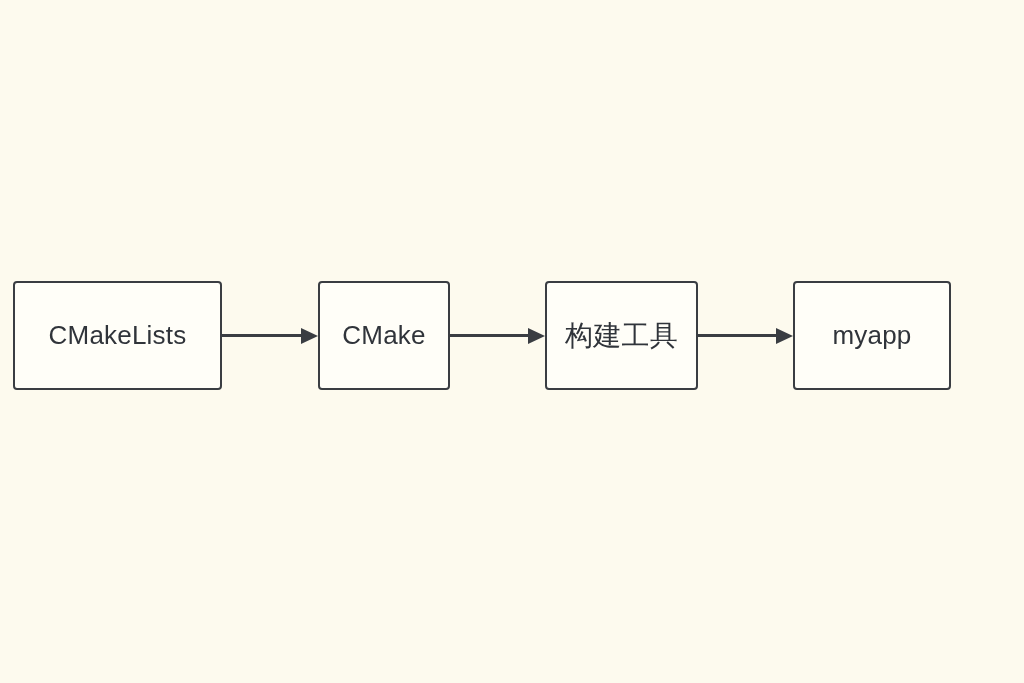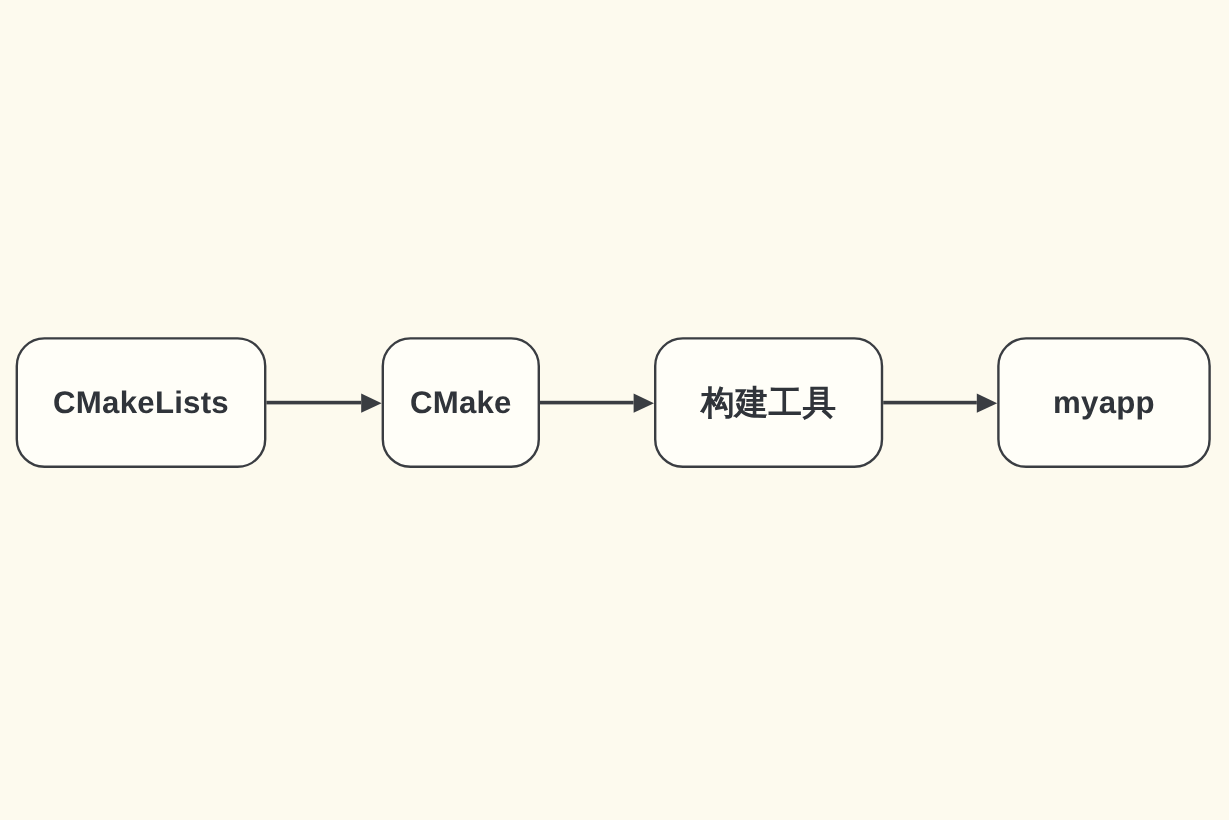--- a/index.html
+++ b/index.html
@@ -23,30 +23,29 @@
     left: 13px;
     top: 281px;
     height: 109px;
     display: flex;
     align-items: center;
   }
   .node {
     box-sizing: border-box;
     height: 109px;
     border: 2.5px solid #3a3d42;
-    border-radius: 24px;
+    border-radius: 4px;
     background: #fffef8;
     display: flex;
     align-items: center;
     justify-content: center;
     color: #30343a;
     font-size: 26px;
     letter-spacing: 0.2px;
     white-space: nowrap;
-    font-weight: bold;
   }
   .node.cjk {
     font-size: 28px;
   }
   .connector {
     display: flex;
     align-items: center;
     height: 109px;
   }
   .connector .line {
@@ -56,22 +55,22 @@
   }
   .connector .arrowhead {
     width: 0;
     height: 0;
     border-top: 8px solid transparent;
     border-bottom: 8px solid transparent;
     border-left: 17px solid #3a3d42;
   }
   .w-node1 { width: 209px; }
   .w-node2 { width: 132px; justify-content: center; }
-  .w-node3 { width: 191px; }
-  .w-node4 { width: 178px; }
+  .w-node3 { width: 153px; }
+  .w-node4 { width: 158px; }
   .w-conn1 { width: 96px; }
   .w-conn2 { width: 95px; }
   .w-conn3 { width: 95px; }
 </style>
 </head>
 <body>
 
 <div class="canvas">
   <div class="flow-row">
 

